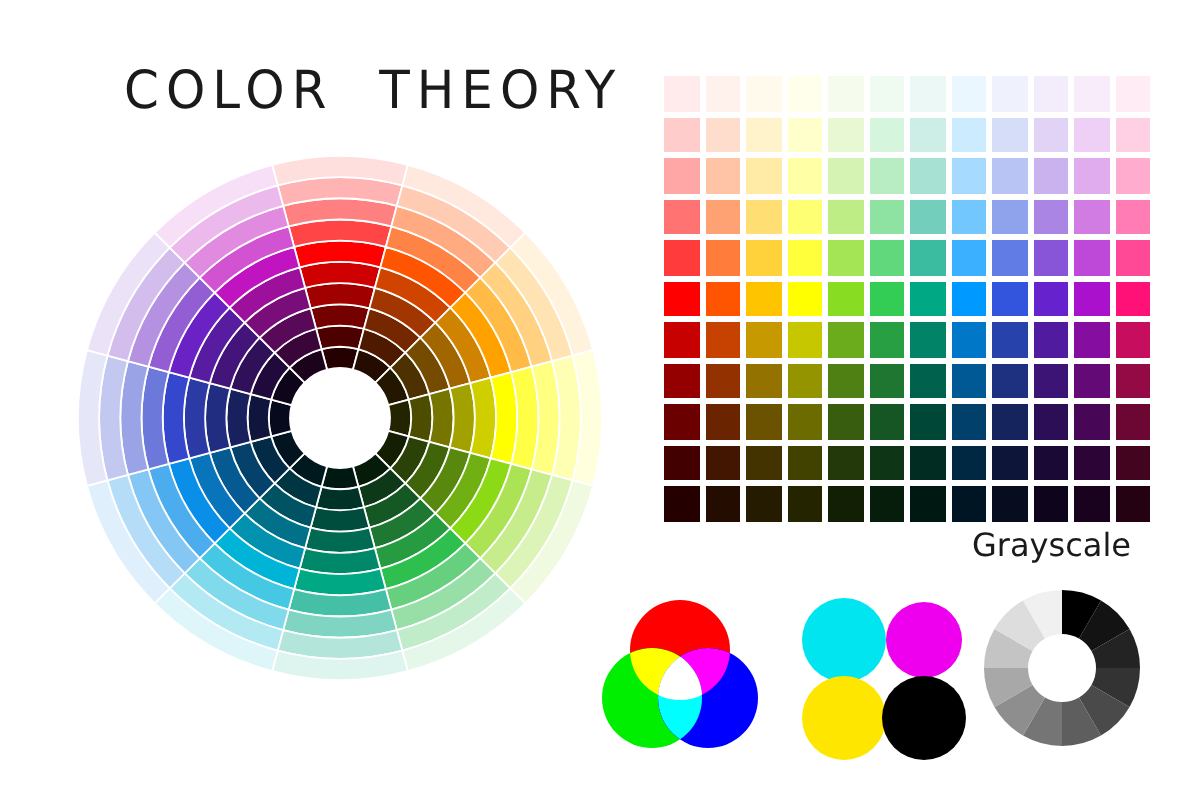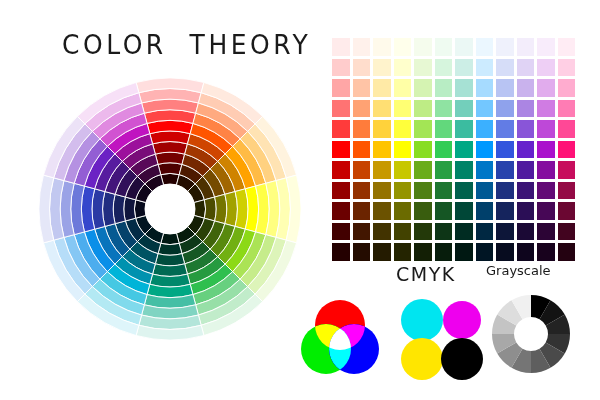--- a/index.html
+++ b/index.html
@@ -62,21 +62,21 @@
   .model-label {
     position: absolute;
     font-family: "DejaVu Sans", sans-serif;
     font-size: 19px;
     font-weight: 400;
     color: #1a1a1a;
     white-space: nowrap;
   }
   #label-rgb  { left: 305px; top: 263px; letter-spacing: 1.5px; }
   #label-cmyk { left: 396px; top: 263px; letter-spacing: 1.5px; }
-  #label-grayscale { left: 486px; top: 263px; letter-spacing: 0px; font-size: 13px; }
+  #label-grayscale { left: 486px; top: 263px; letter-spacing: 0px; font-size: 16px; }
 
   
   #rgb-diagram {
     position: absolute;
     left: 297px;
     top: 296px;
     width: 86px;
     height: 86px;
   }
   #rgb-diagram svg { display: block; }
@@ -362,21 +362,20 @@
       <div class="swatch" style="background: rgb(19, 31, 5);"></div>
       <div class="swatch" style="background: rgb(7, 29, 12);"></div>
       <div class="swatch" style="background: rgb(0, 24, 18);"></div>
       <div class="swatch" style="background: rgb(0, 21, 36);"></div>
       <div class="swatch" style="background: rgb(7, 12, 31);"></div>
       <div class="swatch" style="background: rgb(14, 5, 29);"></div>
       <div class="swatch" style="background: rgb(24, 2, 29);"></div>
       <div class="swatch" style="background: rgb(36, 2, 17);"></div>
     </div>
 
-  <div class="model-label" id="label-cmyk">CMYK</div>
   <div class="model-label" id="label-grayscale">Grayscale</div>
 
   <div id="rgb-diagram">
       <svg width="86" height="86" viewBox="0 0 86 86">
         <defs>
           <clipPath id="clip-red">
             <circle cx="43" cy="29" r="25"></circle>
           </clipPath>
           <clipPath id="clip-green">
             <circle cx="29" cy="53" r="25"></circle>

